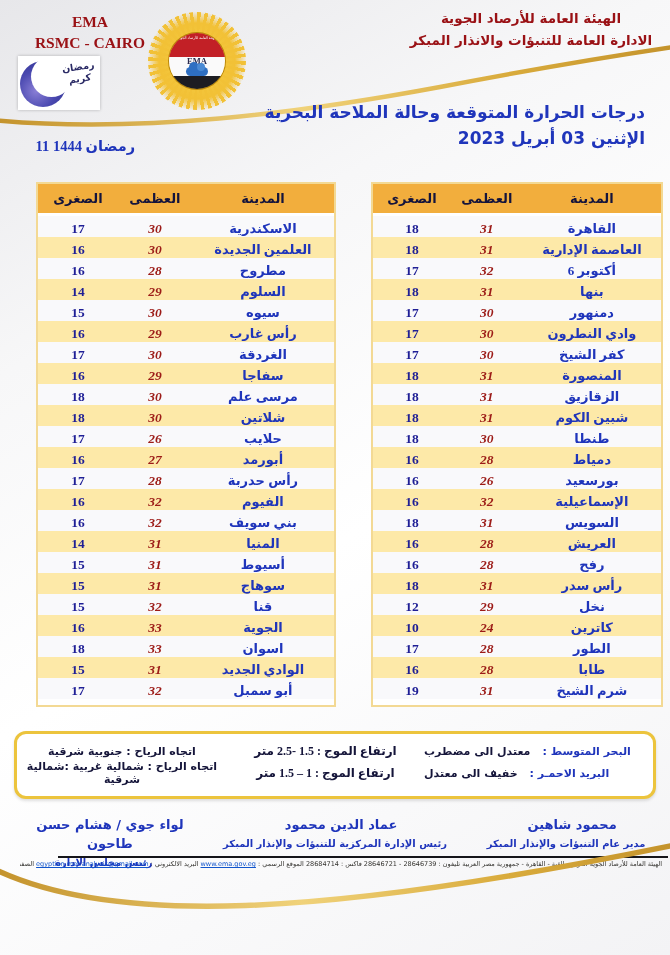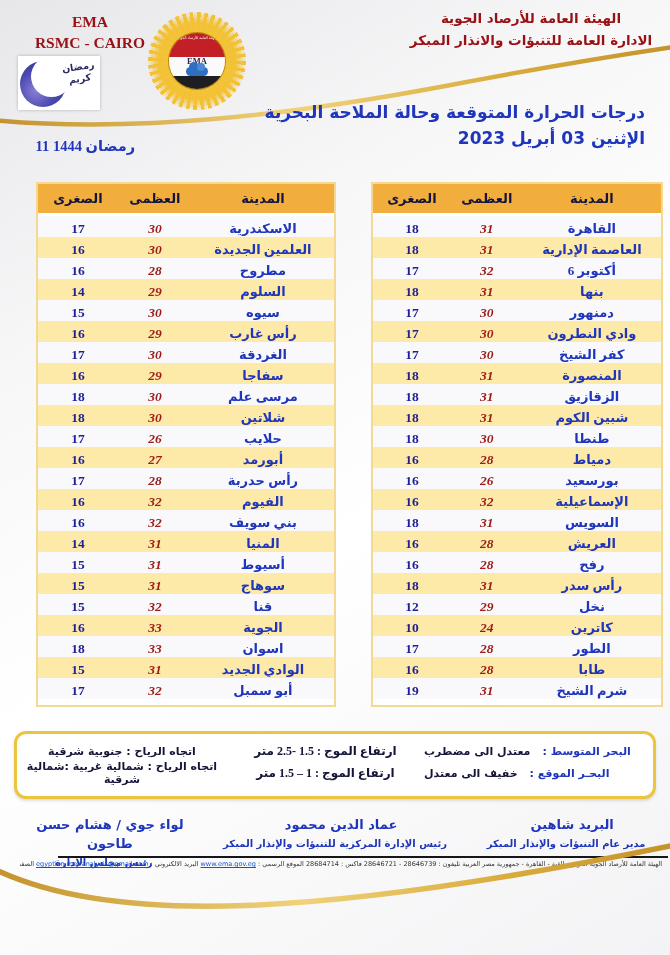--- a/index.html
+++ b/index.html
@@ -441,30 +441,30 @@
   <div class="marine-row">
     <div class="m-sea">
       <span class="sea-label">البحر المتوسط :</span><span>معتدل الى مضطرب</span>
     </div>
     <div class="m-wave">ارتفاع الموج : 1.5 -2.5 متر</div>
     <div class="m-wind">اتجاه الرياح : جنوبية شرقية</div>
   </div>
 
   <div class="marine-row">
     <div class="m-sea">
-      <span class="sea-label">البحـر الموقع :</span><span>خفيف الى معتدل</span>
+      <span class="sea-label">البريد الاحمـر :</span><span>خفيف الى معتدل</span>
     </div>
     <div class="m-wave">ارتفاع الموج : 1 – 1.5 متر</div>
     <div class="m-wind">اتجاه الرياح : شمالية غربية :شمالية شرقية</div>
   </div>
 </div>
 
   <div class="abs signatures">
   <div class="sig s1">
-    <div class="sig-name">البريد شاهين</div>
+    <div class="sig-name">محمود شاهين</div>
     <div class="sig-title">مدير عام التنبؤات والإنذار المبكر</div>
   </div>
 
   <div class="sig s2">
     <div class="sig-name">عماد الدين محمود</div>
     <div class="sig-title">رئيس الإدارة المركزية للتنبؤات والإنذار المبكر</div>
   </div>
 
   <div class="sig s3">
     <div class="sig-name">لواء جوي / هشام حسن طاحون</div>

